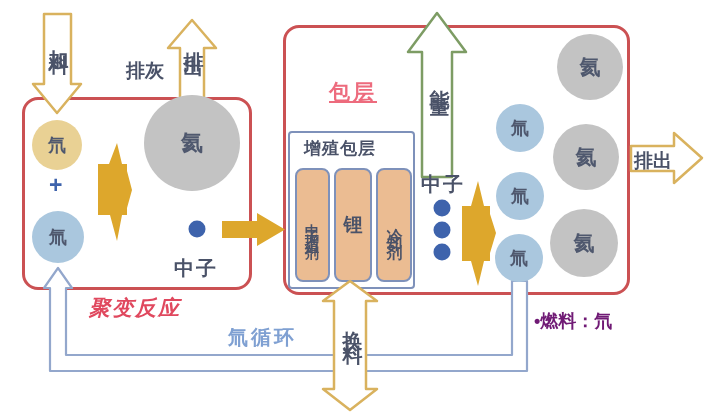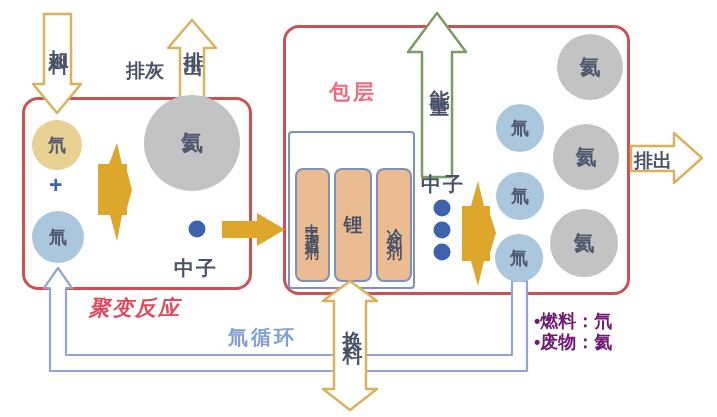--- a/index.html
+++ b/index.html
@@ -21,36 +21,37 @@
   
   .circle { position:absolute; border-radius:50%; display:flex; align-items:center; justify-content:center;
     font-weight:600; color:#4f586e; z-index:4; }
   .c-deut { background:#e9d194; }
   .c-trit { background:#aac7de; }
   .c-heli { background:#c3c3c3; }
   
   .lbl { position:absolute; font-weight:600; z-index:5; white-space:nowrap; }
   .dark { color:#4a5268; }
   .red1 { color:#e0485e; }
-  .red2 { color:#ed6b7d; }
+  .red2 { color:#ed6b7d;text-decoration:underline; }
   .blue1 { color:#7fa0d2; }
   .plus { position:absolute; color:#3e63ac; font-weight:900; z-index:5; }
   
   #legend { position:absolute; left:534px; top:311px; z-index:5; }
   .legend-item { font-size:18px; line-height:21px; color:#701a75; font-weight:600; white-space:nowrap; }
 </style>
 </head>
 <body>
 
 <div id="canvas">
 
   <div class="redbox" style="left:22px; top:97px; width:224px; height:187px;"></div>
   <div class="redbox" style="left:283px; top:25px; width:341px; height:264px;"></div>
 
   <div id="breeding-box">
+    <div class="lbl dark" style="left:14px; top:4px; font-size:17px; letter-spacing:1px;">增殖包层</div>
     <div class="tanbox" style="left:5px; top:35px; width:35px; height:114px;">
       <span class="vtext" style="font-size:14px; letter-spacing:5px;">中子增殖剂</span>
     </div>
     <div class="tanbox" style="left:44px; top:35px; width:38px; height:114px; font-size:19px;">
       <span>锂</span>
     </div>
     <div class="tanbox" style="left:86px; top:35px; width:36px; height:114px;">
       <span class="vtext" style="font-size:16px; letter-spacing:7px;">冷却剂</span>
     </div>
   </div>
@@ -120,16 +121,15 @@
   <div class="lbl red2" style="left:329px; top:78px; font-size:21px; letter-spacing:3px;">包层</div>
   <div class="lbl dark vtext" style="left:427px; top:73px; font-size:20px; letter-spacing:8px;">能量</div>
   <div class="lbl dark" style="left:421px; top:171px; font-size:20px; letter-spacing:2px;">中子</div>
   <div class="lbl dark" style="left:634px; top:148px; font-size:19px;">排出</div>
 
   <div class="lbl blue1" style="left:228px; top:324px; font-size:20px; letter-spacing:3px;">氚循环</div>
   <div class="lbl dark vtext" style="left:340px; top:315px; font-size:20px; letter-spacing:14px;">换料</div>
 
   <div id="legend">
     <div class="legend-item">•燃料：氘</div>
-    <div class="legend-item">•废物：氦</div>
   </div>
 
 </div>
 
 </body></html>

